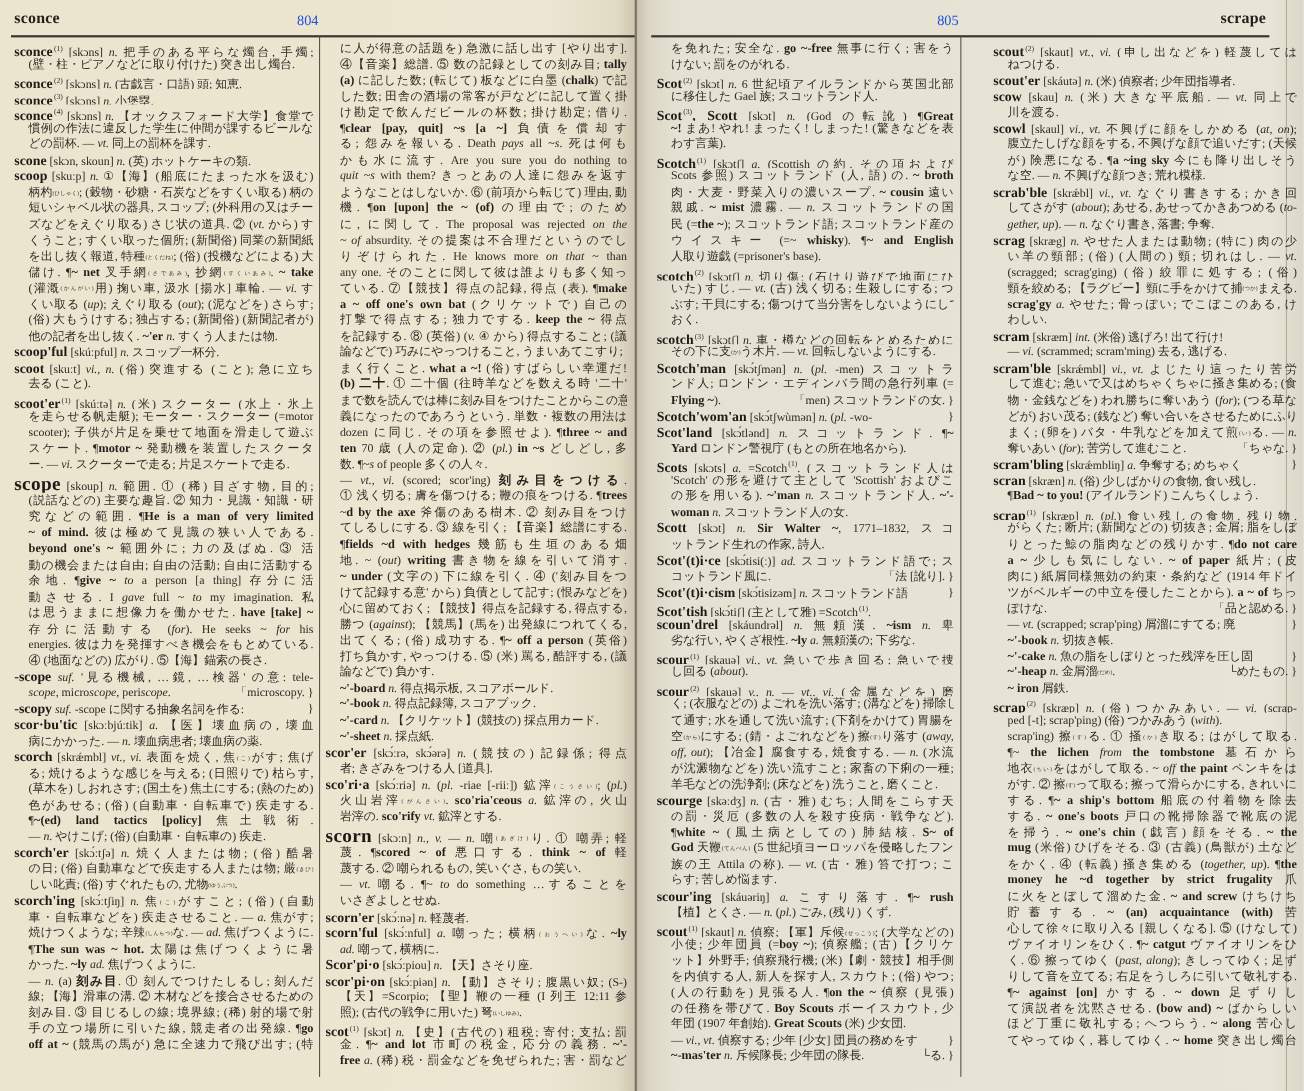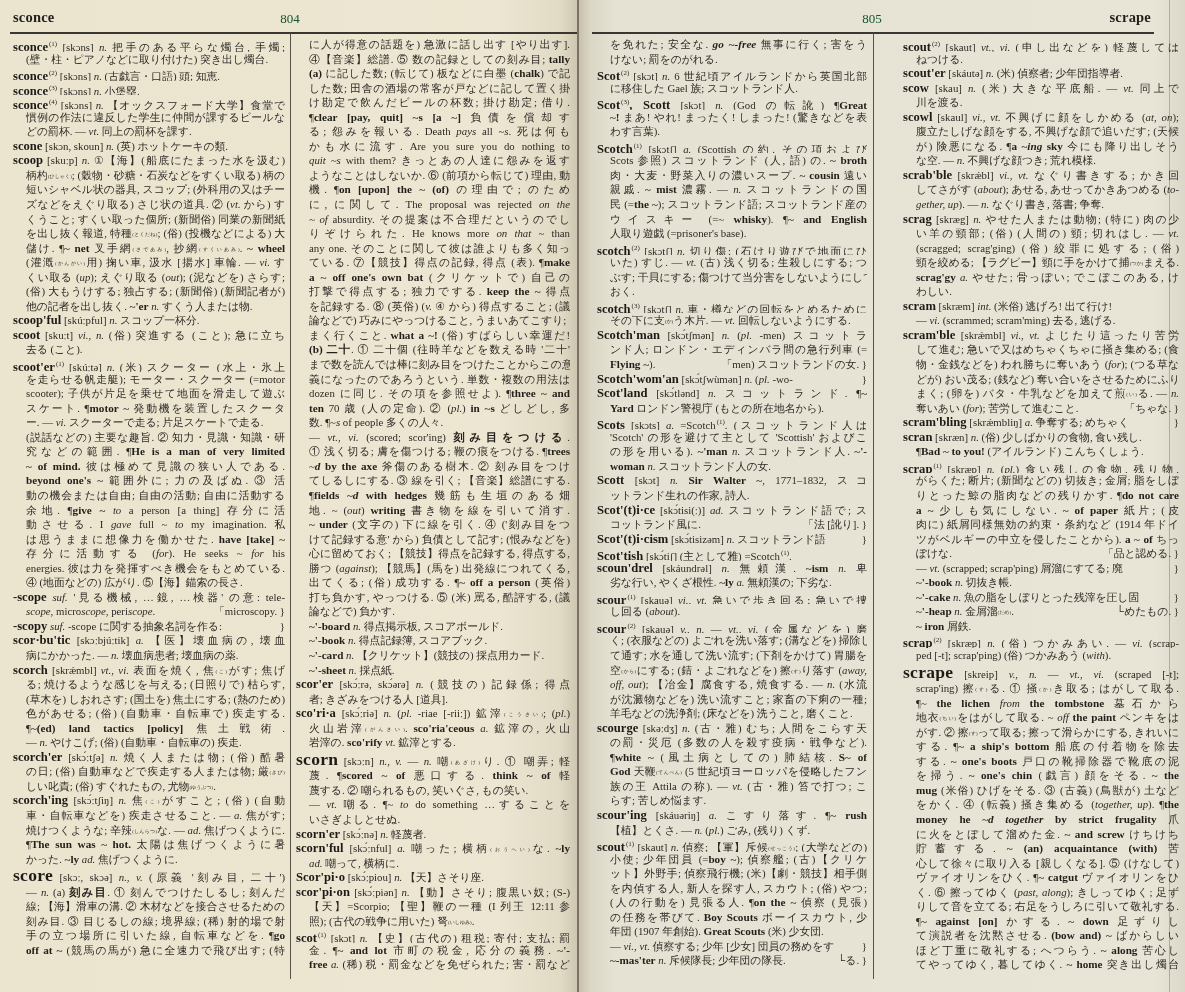--- a/index.html
+++ b/index.html
@@ -4,33 +4,33 @@
 <style>
 *{box-sizing:border-box}
 html,body{margin:0;padding:0}
 body{width:1185px;height:992px;position:relative;overflow:hidden;background:#e8e3d1;font-family:"Liberation Serif","DejaVu Serif",serif;color:#2d2925}
 .page{position:absolute;top:0;height:992px}
 #pl{left:0;width:578px;background:linear-gradient(90deg,#ebe5cf 0%,#ece6d2 86%,#e1dac5 97%,#cdc5b0 100%)}
 #pr{left:578px;width:607px;background:linear-gradient(90deg,#c6bfac 0%,#dbd6c5 2%,#e6e2d3 6%,#e9e5d6 95%,#dcd8c9 100%)}
 .gutter{position:absolute;left:577px;top:0;width:2px;height:992px;background:#7b7464}
 .edge{position:absolute;left:1169px;top:0;width:1px;height:992px;background:#b1ab9a}
 .guide{position:absolute;top:9px;font-weight:bold;font-size:14.5px;letter-spacing:0.2px;color:#231f1b}
-.pnum{position:absolute;top:11px;font-size:13px;width:40px;text-align:center;color:#14532d}
+.pnum{position:absolute;top:11px;font-size:13px;width:40px;text-align:left;color:#1d4ed8}
 .rule{position:absolute;top:32px;height:1.5px;background:#3a3631}
 .vdiv{position:absolute;top:33px;width:1px;height:946px;background:#575248}
 .col{position:absolute;top:37px}
 .line{height:14.55px;line-height:14.55px;font-size:10.8px;white-space:nowrap;overflow:hidden}
 .line.c,.line.s{padding-left:13px}
 .line.H{height:18.55px;line-height:19px}
 .line.j{text-align:justify;text-align-last:justify}
 .headword{font-weight:bold;font-size:12.6px;color:#1d1a17}
 .headword-large{font-weight:bold;font-size:17.5px;color:#1d1a17;letter-spacing:0.3px}
 .bold-phrase{font-weight:bold;font-size:11.2px;color:#221e1a}
 .italic-text{font-style:italic}
-.bold-italic-phrase{font-weight:bold;font-style:italic;font-size:11.2px;color:#221e1a}
+.bold-italic-phrase{font-weight:bold;font-size:11.2px;color:#221e1a}
 .superscript{font-size:7px;vertical-align:5px;margin-left:1px}
 .furigana{font-size:5px;vertical-align:1px}
 .furigana::before{content:"("}
 .furigana::after{content:")"}
 .overflow-note{float:right}
 </style>
 </head>
 <body>
 
 <div class="page" id="pl"></div>
@@ -56,33 +56,34 @@
     <div class="line h j"><span class="headword">sconce</span><span class="superscript">(4)</span><span class="text-run"> [skɔns] </span><span class="italic-text">n.</span><span class="text-run"> 【オックスフォード大学】食堂で</span></div>
     <div class="line c j"><span class="text-run">慣例の作法に違反した学生に仲間が課するビールな</span></div>
     <div class="line c"><span class="text-run">どの罰杯. — </span><span class="italic-text">vt.</span><span class="text-run"> 同上の罰杯を課す.</span></div>
     <div class="line h"><span class="headword">scone</span><span class="text-run"> [skɔn, skoun] </span><span class="italic-text">n.</span><span class="text-run"> (英) ホットケーキの類.</span></div>
     <div class="line h j"><span class="headword">scoop</span><span class="text-run"> [skuːp] </span><span class="italic-text">n.</span><span class="text-run"> ①【海】(船底にたまった水を汲む)</span></div>
     <div class="line c j"><span class="text-run">柄杓</span><span class="furigana">ひしゃく</span><span class="text-run">; (穀物・砂糖・石炭などをすくい取る) 柄の</span></div>
     <div class="line c j"><span class="text-run">短いシャベル状の器具, スコップ; (外科用の又はチー</span></div>
     <div class="line c j"><span class="text-run">ズなどをえぐり取る) さじ状の道具. ② (</span><span class="italic-text">vt.</span><span class="text-run"> から) す</span></div>
     <div class="line c j"><span class="text-run">くうこと; すくい取った個所; (新聞俗) 同業の新聞紙</span></div>
     <div class="line c j"><span class="text-run">を出し抜く報道, 特種</span><span class="furigana">とくだね</span><span class="text-run">; (俗) (投機などによる) 大</span></div>
-    <div class="line c j"><span class="text-run">儲け. ¶</span><span class="bold-phrase">~ net</span><span class="text-run"> 叉手網</span><span class="furigana">さであみ</span><span class="text-run">, 抄網</span><span class="furigana">すくいあみ</span><span class="text-run">. </span><span class="bold-phrase">~ wheel</span></div>
+    <div class="line c j"><span class="text-run">儲け. ¶</span><span class="bold-phrase">~ net</span><span class="text-run"> 叉手網</span><span class="furigana">さであみ</span><span class="text-run">, 抄網</span><span class="furigana">すくいあみ</span><span class="text-run">. </span><span class="bold-phrase">~ take</span></div>
     <div class="line c j"><span class="text-run">(灌漑</span><span class="furigana">かんがい</span><span class="text-run">用) 掬い車, 汲水 [揚水] 車輪. — </span><span class="italic-text">vi.</span><span class="text-run"> す</span></div>
     <div class="line c j"><span class="text-run">くい取る (</span><span class="italic-text">up</span><span class="text-run">); えぐり取る (</span><span class="italic-text">out</span><span class="text-run">); (泥などを) さらす;</span></div>
     <div class="line c j"><span class="text-run">(俗) 大もうけする; 独占する; (新聞俗) (新聞記者が)</span></div>
     <div class="line c"><span class="text-run">他の記者を出し抜く. </span><span class="bold-phrase">~'er</span><span class="text-run">  </span><span class="italic-text">n.</span><span class="text-run"> すくう人または物.</span></div>
     <div class="line h"><span class="headword">scoop'ful</span><span class="text-run"> [skúːpful] </span><span class="italic-text">n.</span><span class="text-run"> スコップ一杯分.</span></div>
     <div class="line h j"><span class="headword">scoot</span><span class="text-run"> [skuːt] </span><span class="italic-text">vi., n.</span><span class="text-run"> (俗) 突進する (こと); 急に立ち</span></div>
     <div class="line c"><span class="text-run">去る (こと).</span></div>
     <div class="line h j"><span class="headword">scoot'er</span><span class="superscript">(1)</span><span class="text-run"> [skúːtə] </span><span class="italic-text">n.</span><span class="text-run"> (米) スクーター (水上・氷上</span></div>
     <div class="line c j"><span class="text-run">を走らせる帆走艇); モーター・スクーター (=motor</span></div>
     <div class="line c j"><span class="text-run">scooter); 子供が片足を乗せて地面を滑走して遊ぶ</span></div>
     <div class="line c j"><span class="text-run">スケート. ¶</span><span class="bold-phrase">motor ~</span><span class="text-run"> 発動機を装置したスクータ</span></div>
     <div class="line c"><span class="text-run">ー. — </span><span class="italic-text">vi.</span><span class="text-run"> スクーターで走る; 片足スケートで走る.</span></div>
+    <div class="line H j"><span class="headword-large">scope</span><span class="text-run"> [skoup] </span><span class="italic-text">n.</span><span class="text-run"> 範囲. ① (稀) 目ざす物, 目的;</span></div>
     <div class="line c j"><span class="text-run">(説話などの) 主要な趣旨. ② 知力・見識・知識・研</span></div>
     <div class="line c j"><span class="text-run">究などの範囲. ¶</span><span class="bold-phrase">He is a man of very limited</span></div>
     <div class="line c j"><span class="bold-phrase">~ of mind.</span><span class="text-run"> 彼は極めて見識の狭い人である.</span></div>
     <div class="line c j"><span class="bold-phrase">beyond one's ~</span><span class="text-run"> 範囲外に; 力の及ばぬ. ③ 活</span></div>
     <div class="line c j"><span class="text-run">動の機会または自由; 自由の活動; 自由に活動する</span></div>
     <div class="line c j"><span class="text-run">余地. ¶</span><span class="bold-phrase">give ~</span><span class="text-run"> </span><span class="italic-text">to</span><span class="text-run"> a person [a thing] 存分に活</span></div>
     <div class="line c j"><span class="text-run">動させる. I </span><span class="italic-text">gave</span><span class="text-run"> full ~ </span><span class="italic-text">to</span><span class="text-run"> my imagination. 私</span></div>
     <div class="line c j"><span class="text-run">は思うままに想像力を働かせた. </span><span class="bold-phrase">have [take] ~</span></div>
     <div class="line c j"><span class="text-run">存分に活動する (</span><span class="italic-text">for</span><span class="text-run">). He seeks ~ </span><span class="italic-text">for</span><span class="text-run"> his</span></div>
     <div class="line c j"><span class="text-run">energies. 彼は力を発揮すべき機会をもとめている.</span></div>
@@ -99,25 +100,24 @@
     <div class="line c j"><span class="text-run">¶</span><span class="bold-phrase">~(ed) land tactics [policy]</span><span class="text-run"> 焦土戦術.</span></div>
     <div class="line c"><span class="text-run">— </span><span class="italic-text">n.</span><span class="text-run"> やけこげ; (俗) (自動車・自転車の) 疾走.</span></div>
     <div class="line h j"><span class="headword">scorch'er</span><span class="text-run"> [skɔ́ːtʃə] </span><span class="italic-text">n.</span><span class="text-run"> 焼く人または物; (俗) 酷暑</span></div>
     <div class="line c j"><span class="text-run">の日; (俗) 自動車などで疾走する人または物; 厳</span><span class="furigana">きび</span></div>
     <div class="line c"><span class="text-run">しい叱責; (俗) すぐれたもの, 尤物</span><span class="furigana">ゆうぶつ</span><span class="text-run">.</span></div>
     <div class="line h j"><span class="headword">scorch'ing</span><span class="text-run"> [skɔ́ːtʃiŋ] </span><span class="italic-text">n.</span><span class="text-run"> 焦</span><span class="furigana">こ</span><span class="text-run">がすこと; (俗) (自動</span></div>
     <div class="line c j"><span class="text-run">車・自転車などを) 疾走させること. — </span><span class="italic-text">a.</span><span class="text-run"> 焦がす;</span></div>
     <div class="line c j"><span class="text-run">焼けつくような; 辛辣</span><span class="furigana">しんらつ</span><span class="text-run">な. — </span><span class="italic-text">ad.</span><span class="text-run"> 焦げつくように.</span></div>
     <div class="line c j"><span class="text-run">¶</span><span class="bold-phrase">The sun was ~ hot.</span><span class="text-run"> 太陽は焦げつくように暑</span></div>
     <div class="line c"><span class="text-run">かった. </span><span class="bold-phrase">~ly</span><span class="text-run">  </span><span class="italic-text">ad.</span><span class="text-run"> 焦げつくように.</span></div>
-    <div class="line H j"><span class="headword-large">score</span><span class="text-run"> [skɔː, skɔə] </span><span class="italic-text">n., v.</span><span class="text-run"> (原義 '刻み目, 二十')</span></div>
     <div class="line c j"><span class="text-run">— </span><span class="italic-text">n.</span><span class="text-run"> (a) </span><span class="bold-phrase">刻み目</span><span class="text-run">. ① 刻んでつけたしるし; 刻んだ</span></div>
     <div class="line c j"><span class="text-run">線; 【海】滑車の溝. ② 木材などを接合させるための</span></div>
     <div class="line c j"><span class="text-run">刻み目. ③ 目じるしの線; 境界線; (稀) 射的場で射</span></div>
-    <div class="line c j"><span class="text-run">手の立つ場所に引いた線, 自転車などを. ¶</span><span class="bold-phrase">go</span></div>
+    <div class="line c j"><span class="text-run">手の立つ場所に引いた線, 競走者の出発線. ¶</span><span class="bold-phrase">go</span></div>
     <div class="line c j"><span class="bold-phrase">off at ~</span><span class="text-run"> (競馬の馬が) 急に全速力で飛び出す; (特</span></div>
   </div>
 <div class="col" style="left:296px;width:274px">
     <div class="line c j"><span class="text-run">に人が得意の話題を) 急激に話し出す [やり出す].</span></div>
     <div class="line c j"><span class="text-run">④【音楽】総譜. ⑤ 数の記録としての刻み目; </span><span class="bold-phrase">tally</span></div>
     <div class="line c j"><span class="bold-phrase">(a)</span><span class="text-run"> に記した数; (転じて) 板などに白墨 (</span><span class="bold-phrase">chalk</span><span class="text-run">) で記</span></div>
     <div class="line c j"><span class="text-run">した数; 田舎の酒場の常客が戸などに記して置く掛</span></div>
     <div class="line c j"><span class="text-run">け勘定で飲んだビールの杯数; 掛け勘定; 借り.</span></div>
     <div class="line c j"><span class="text-run">¶</span><span class="bold-phrase">clear [pay, quit] ~s [a ~]</span><span class="text-run"> 負債を償却す</span></div>
     <div class="line c j"><span class="text-run">る; 怨みを報いる. Death </span><span class="italic-text">pays</span><span class="text-run"> all ~</span><span class="italic-text">s</span><span class="text-run">. 死は何も</span></div>
@@ -282,21 +282,20 @@
     <div class="line c j"><span class="text-run">肉に) 紙屑同様無効の約束・条約など (1914 年ドイ</span></div>
     <div class="line c j"><span class="text-run">ツがベルギーの中立を侵したことから). </span><span class="bold-phrase">a ~ of</span><span class="text-run"> ちっ</span></div>
     <div class="line c"><span class="overflow-note">「品と認める. }</span><span class="text-run">ぽけな.</span></div>
     <div class="line s"><span class="overflow-note">}</span><span class="text-run">— </span><span class="italic-text">vt.</span><span class="text-run"> (scrapped; scrap'ping) 屑溜にすてる; 廃</span></div>
     <div class="line s"><span class="bold-phrase">~'-book</span><span class="text-run">  </span><span class="italic-text">n.</span><span class="text-run"> 切抜き帳.</span></div>
     <div class="line s"><span class="overflow-note">}</span><span class="bold-phrase">~'-cake</span><span class="text-run">  </span><span class="italic-text">n.</span><span class="text-run"> 魚の脂をしぼりとった残滓を圧し固</span></div>
     <div class="line s"><span class="overflow-note">└めたもの. }</span><span class="bold-phrase">~'-heap</span><span class="text-run">  </span><span class="italic-text">n.</span><span class="text-run"> 金屑溜</span><span class="furigana">だめ</span><span class="text-run">.</span></div>
     <div class="line s"><span class="bold-phrase">~ iron</span><span class="text-run"> 屑鉄.</span></div>
     <div class="line h j"><span class="headword">scrap</span><span class="superscript">(2)</span><span class="text-run"> [skræp] </span><span class="italic-text">n.</span><span class="text-run"> (俗) つかみあい. — </span><span class="italic-text">vi.</span><span class="text-run"> (scrap-</span></div>
     <div class="line c"><span class="text-run">ped [-t]; scrap'ping) (俗) つかみあう (</span><span class="italic-text">with</span><span class="text-run">).</span></div>
-    <div class="line H j"><span class="headword-large">scrape</span><span class="text-run"> [skreip] </span><span class="italic-text">v., n.</span><span class="text-run"> — </span><span class="italic-text">vt., vi.</span><span class="text-run"> (scraped [-t];</span></div>
     <div class="line c j"><span class="text-run">scrap'ing) 擦</span><span class="furigana">す</span><span class="text-run">る. ① 掻</span><span class="furigana">か</span><span class="text-run">き取る; はがして取る.</span></div>
     <div class="line c j"><span class="text-run">¶~ </span><span class="bold-phrase">the lichen</span><span class="text-run"> </span><span class="italic-text">from</span><span class="text-run"> </span><span class="bold-phrase">the tombstone</span><span class="text-run"> 墓石から</span></div>
     <div class="line c j"><span class="text-run">地衣</span><span class="furigana">ちい</span><span class="text-run">をはがして取る. ~ </span><span class="italic-text">off</span><span class="text-run"> </span><span class="bold-phrase">the paint</span><span class="text-run"> ペンキをは</span></div>
     <div class="line c j"><span class="text-run">がす. ② 擦</span><span class="furigana">す</span><span class="text-run">って取る; 擦って滑らかにする, きれいに</span></div>
     <div class="line c j"><span class="text-run">する. ¶</span><span class="bold-phrase">~ a ship's bottom</span><span class="text-run"> 船底の付着物を除去</span></div>
     <div class="line c j"><span class="text-run">する. </span><span class="bold-phrase">~ one's boots</span><span class="text-run"> 戸口の靴掃除器で靴底の泥</span></div>
     <div class="line c j"><span class="text-run">を掃う. </span><span class="bold-phrase">~ one's chin</span><span class="text-run"> (戯言) 顔をそる. </span><span class="bold-phrase">~ the</span></div>
     <div class="line c j"><span class="bold-phrase">mug</span><span class="text-run"> (米俗) ひげをそる. ③ (古義) (鳥獣が) 土など</span></div>
     <div class="line c j"><span class="text-run">をかく. ④ (転義) 掻き集める (</span><span class="italic-text">together, up</span><span class="text-run">). ¶</span><span class="bold-phrase">the</span></div>
     <div class="line c j"><span class="bold-phrase">money he ~</span><span class="bold-italic-phrase">d together</span><span class="bold-phrase"> by strict frugality</span><span class="text-run"> 爪</span></div>

